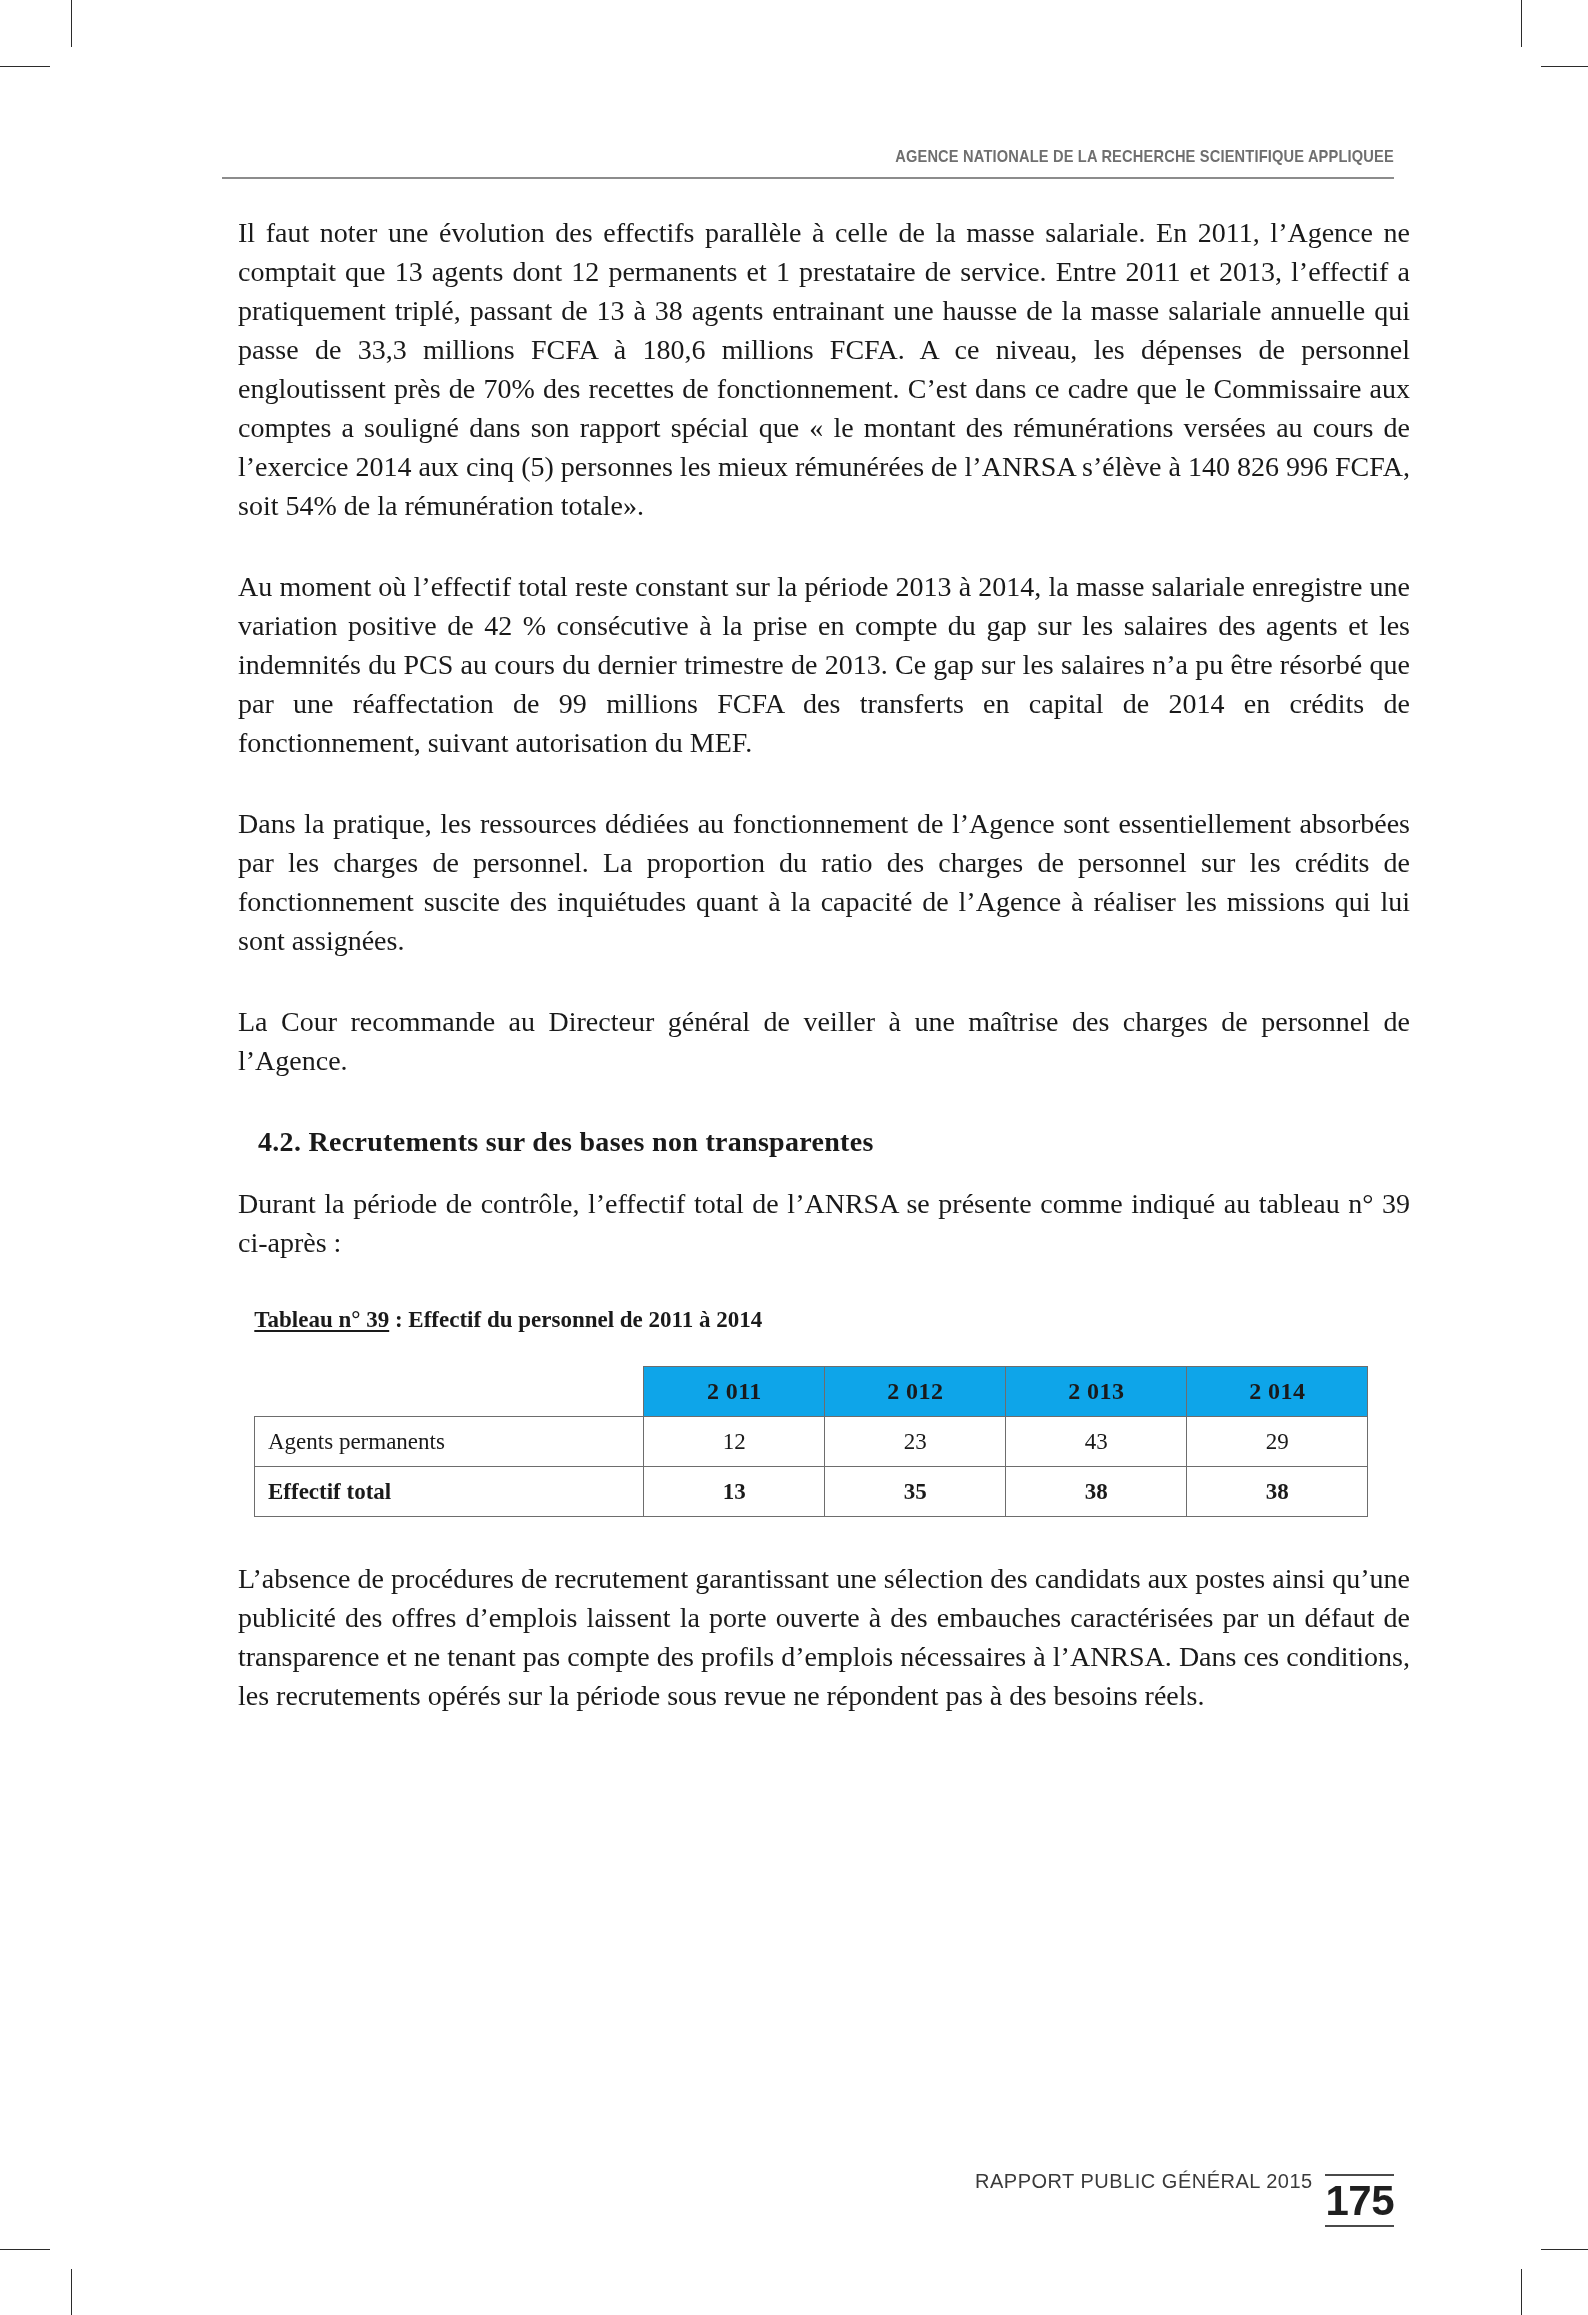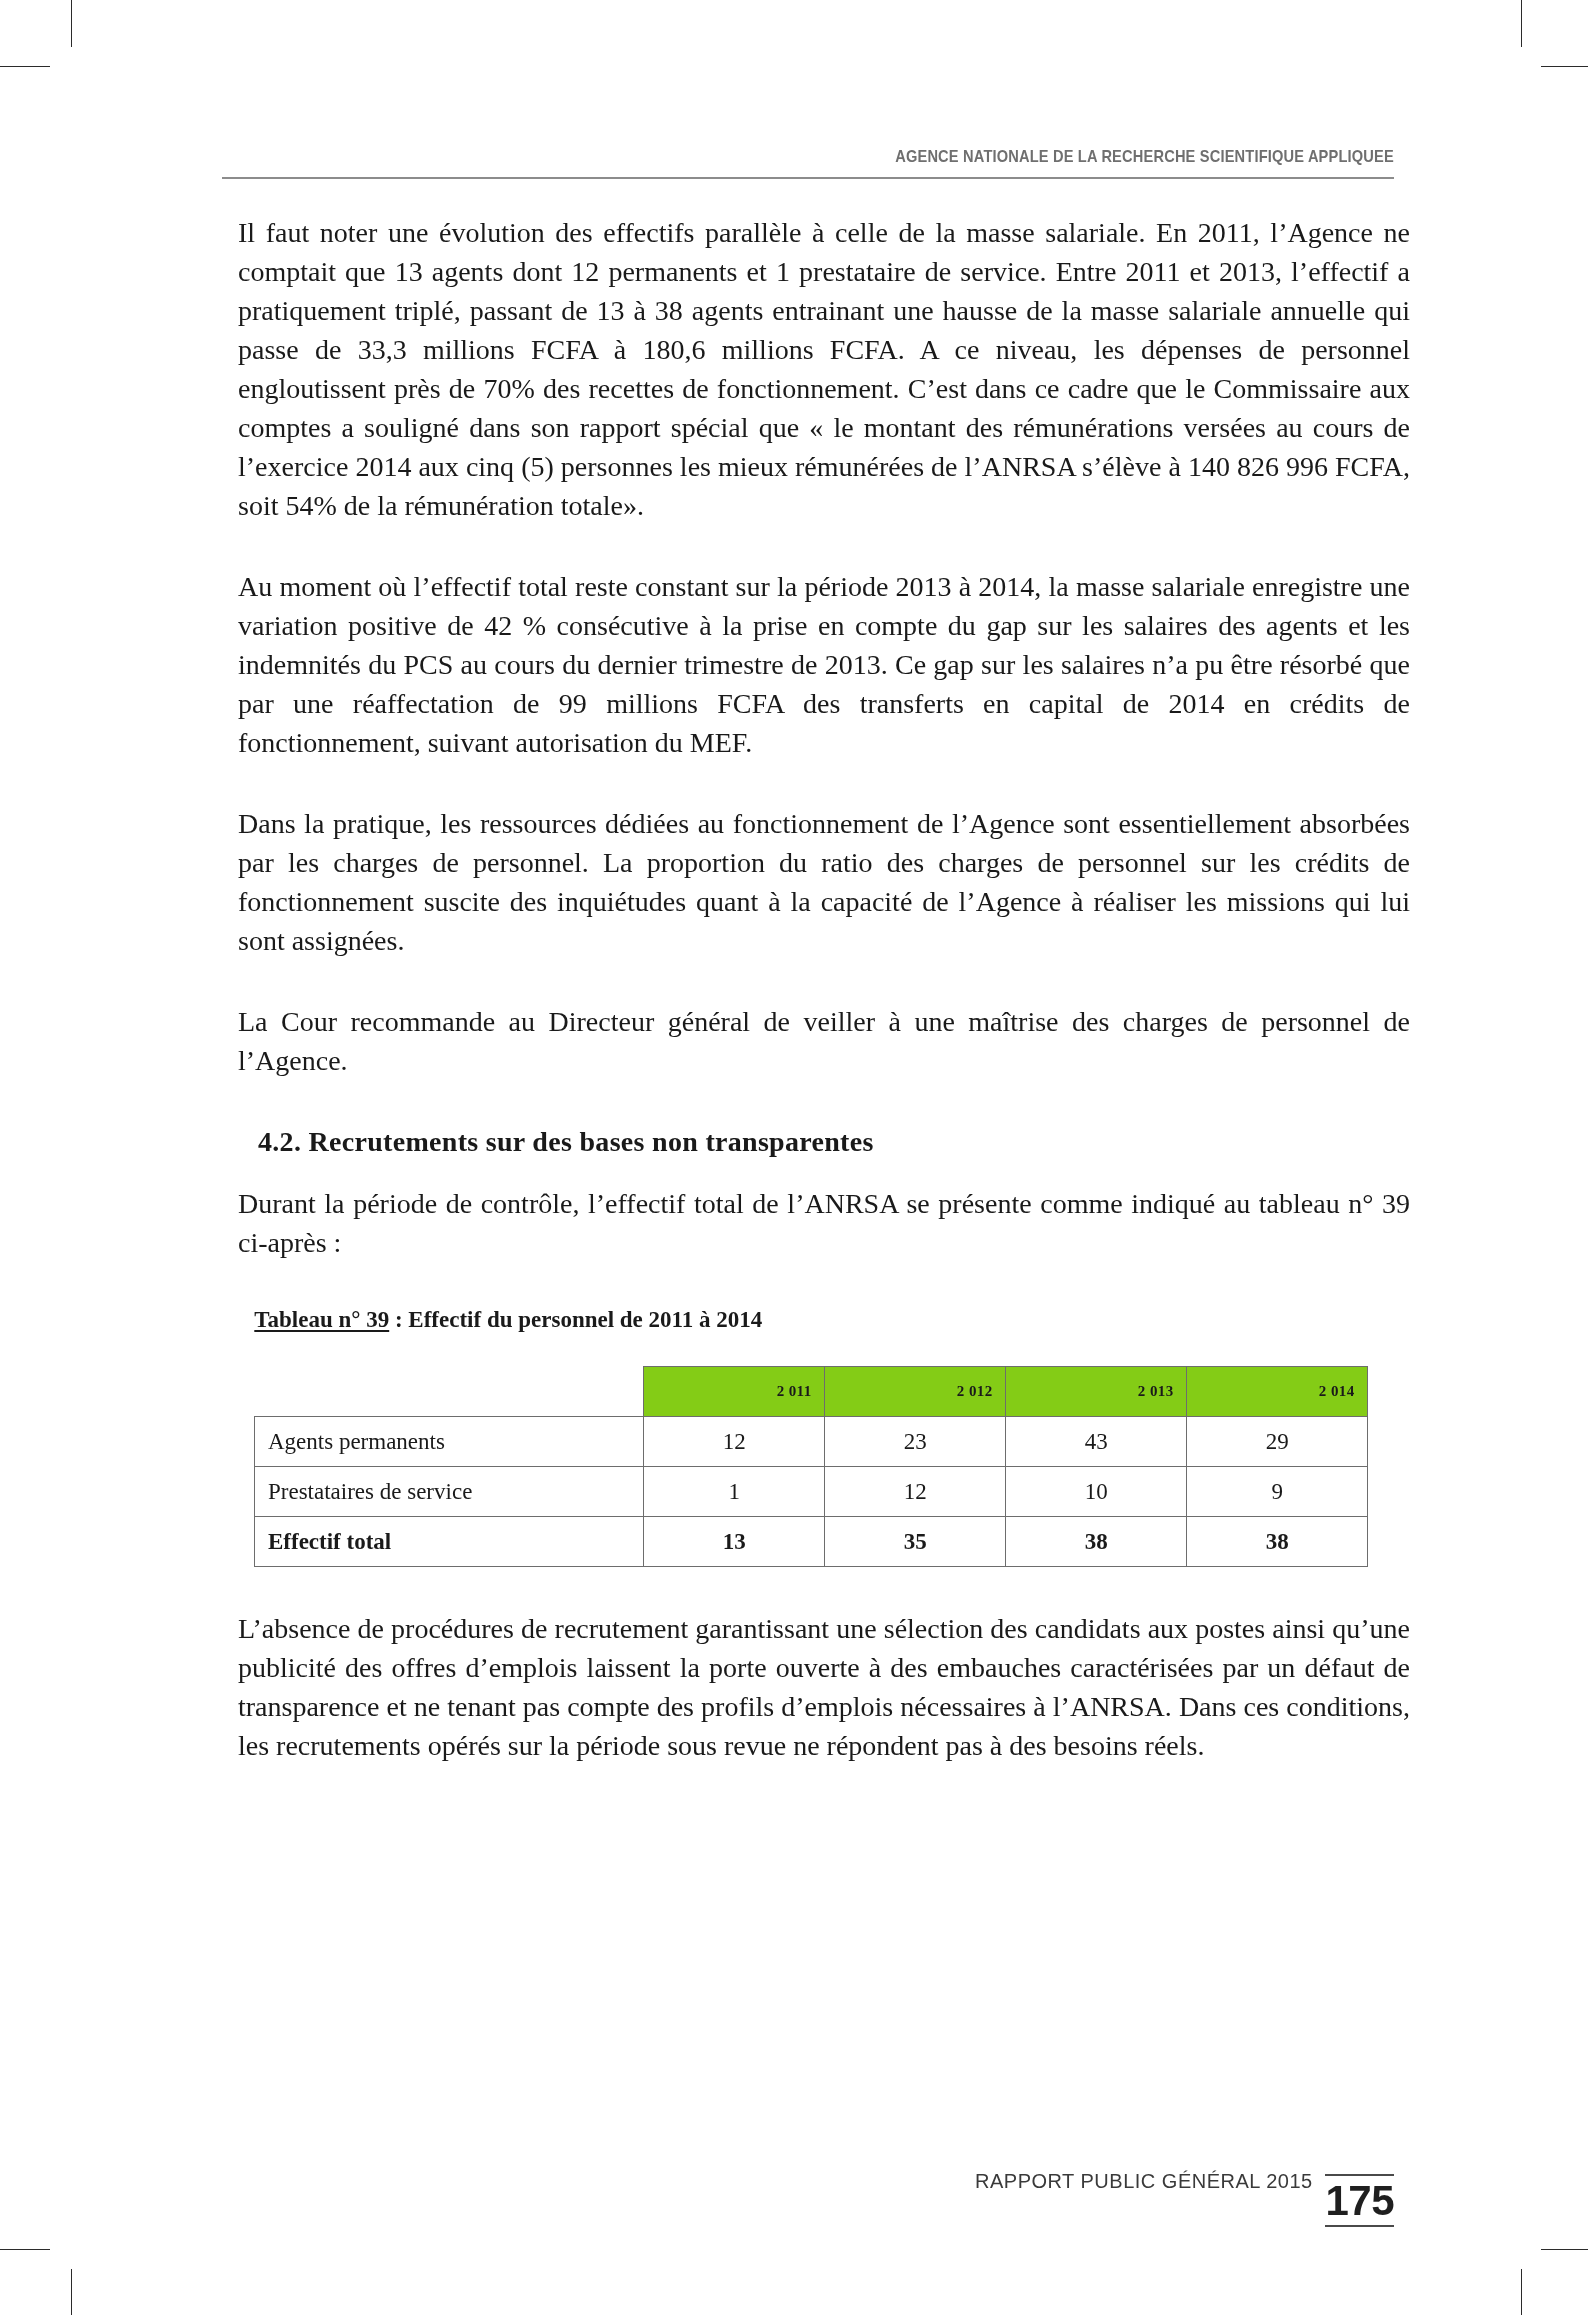--- a/index.html
+++ b/index.html
@@ -126,24 +126,24 @@
     border: 1.4px solid #6d6d6d;
     height: 49px;
     font-size: 23px;
     padding: 0 12.7px;
   }
   table.effectif th.corner {
     border: none;
     background: transparent;
   }
   table.effectif th.year {
-    background: #84cc16;
-    font-weight: bold;
-    text-align: right;
-    font-size: 15px;
+    background: #0ea5e9;
+    font-weight: bold;
+    text-align: center;
+    font-size: 24px;
     letter-spacing: 0.4px;
   }
   table.effectif td.rowlabel {
     text-align: left;
     font-weight: normal;
   }
   table.effectif td.num {
     text-align: center;
   }
   table.effectif tr.total td {
@@ -248,27 +248,20 @@
         </tr>
       </thead>
       <tbody>
         <tr>
           <td class="rowlabel">Agents permanents</td>
           <td class="num">12</td>
           <td class="num">23</td>
           <td class="num">43</td>
           <td class="num">29</td>
         </tr>
-        <tr>
-          <td class="rowlabel">Prestataires de service</td>
-          <td class="num">1</td>
-          <td class="num">12</td>
-          <td class="num">10</td>
-          <td class="num">9</td>
-        </tr>
         <tr class="total">
           <td class="rowlabel">Effectif total</td>
           <td class="num">13</td>
           <td class="num">35</td>
           <td class="num">38</td>
           <td class="num">38</td>
         </tr>
       </tbody>
     </table>
 

